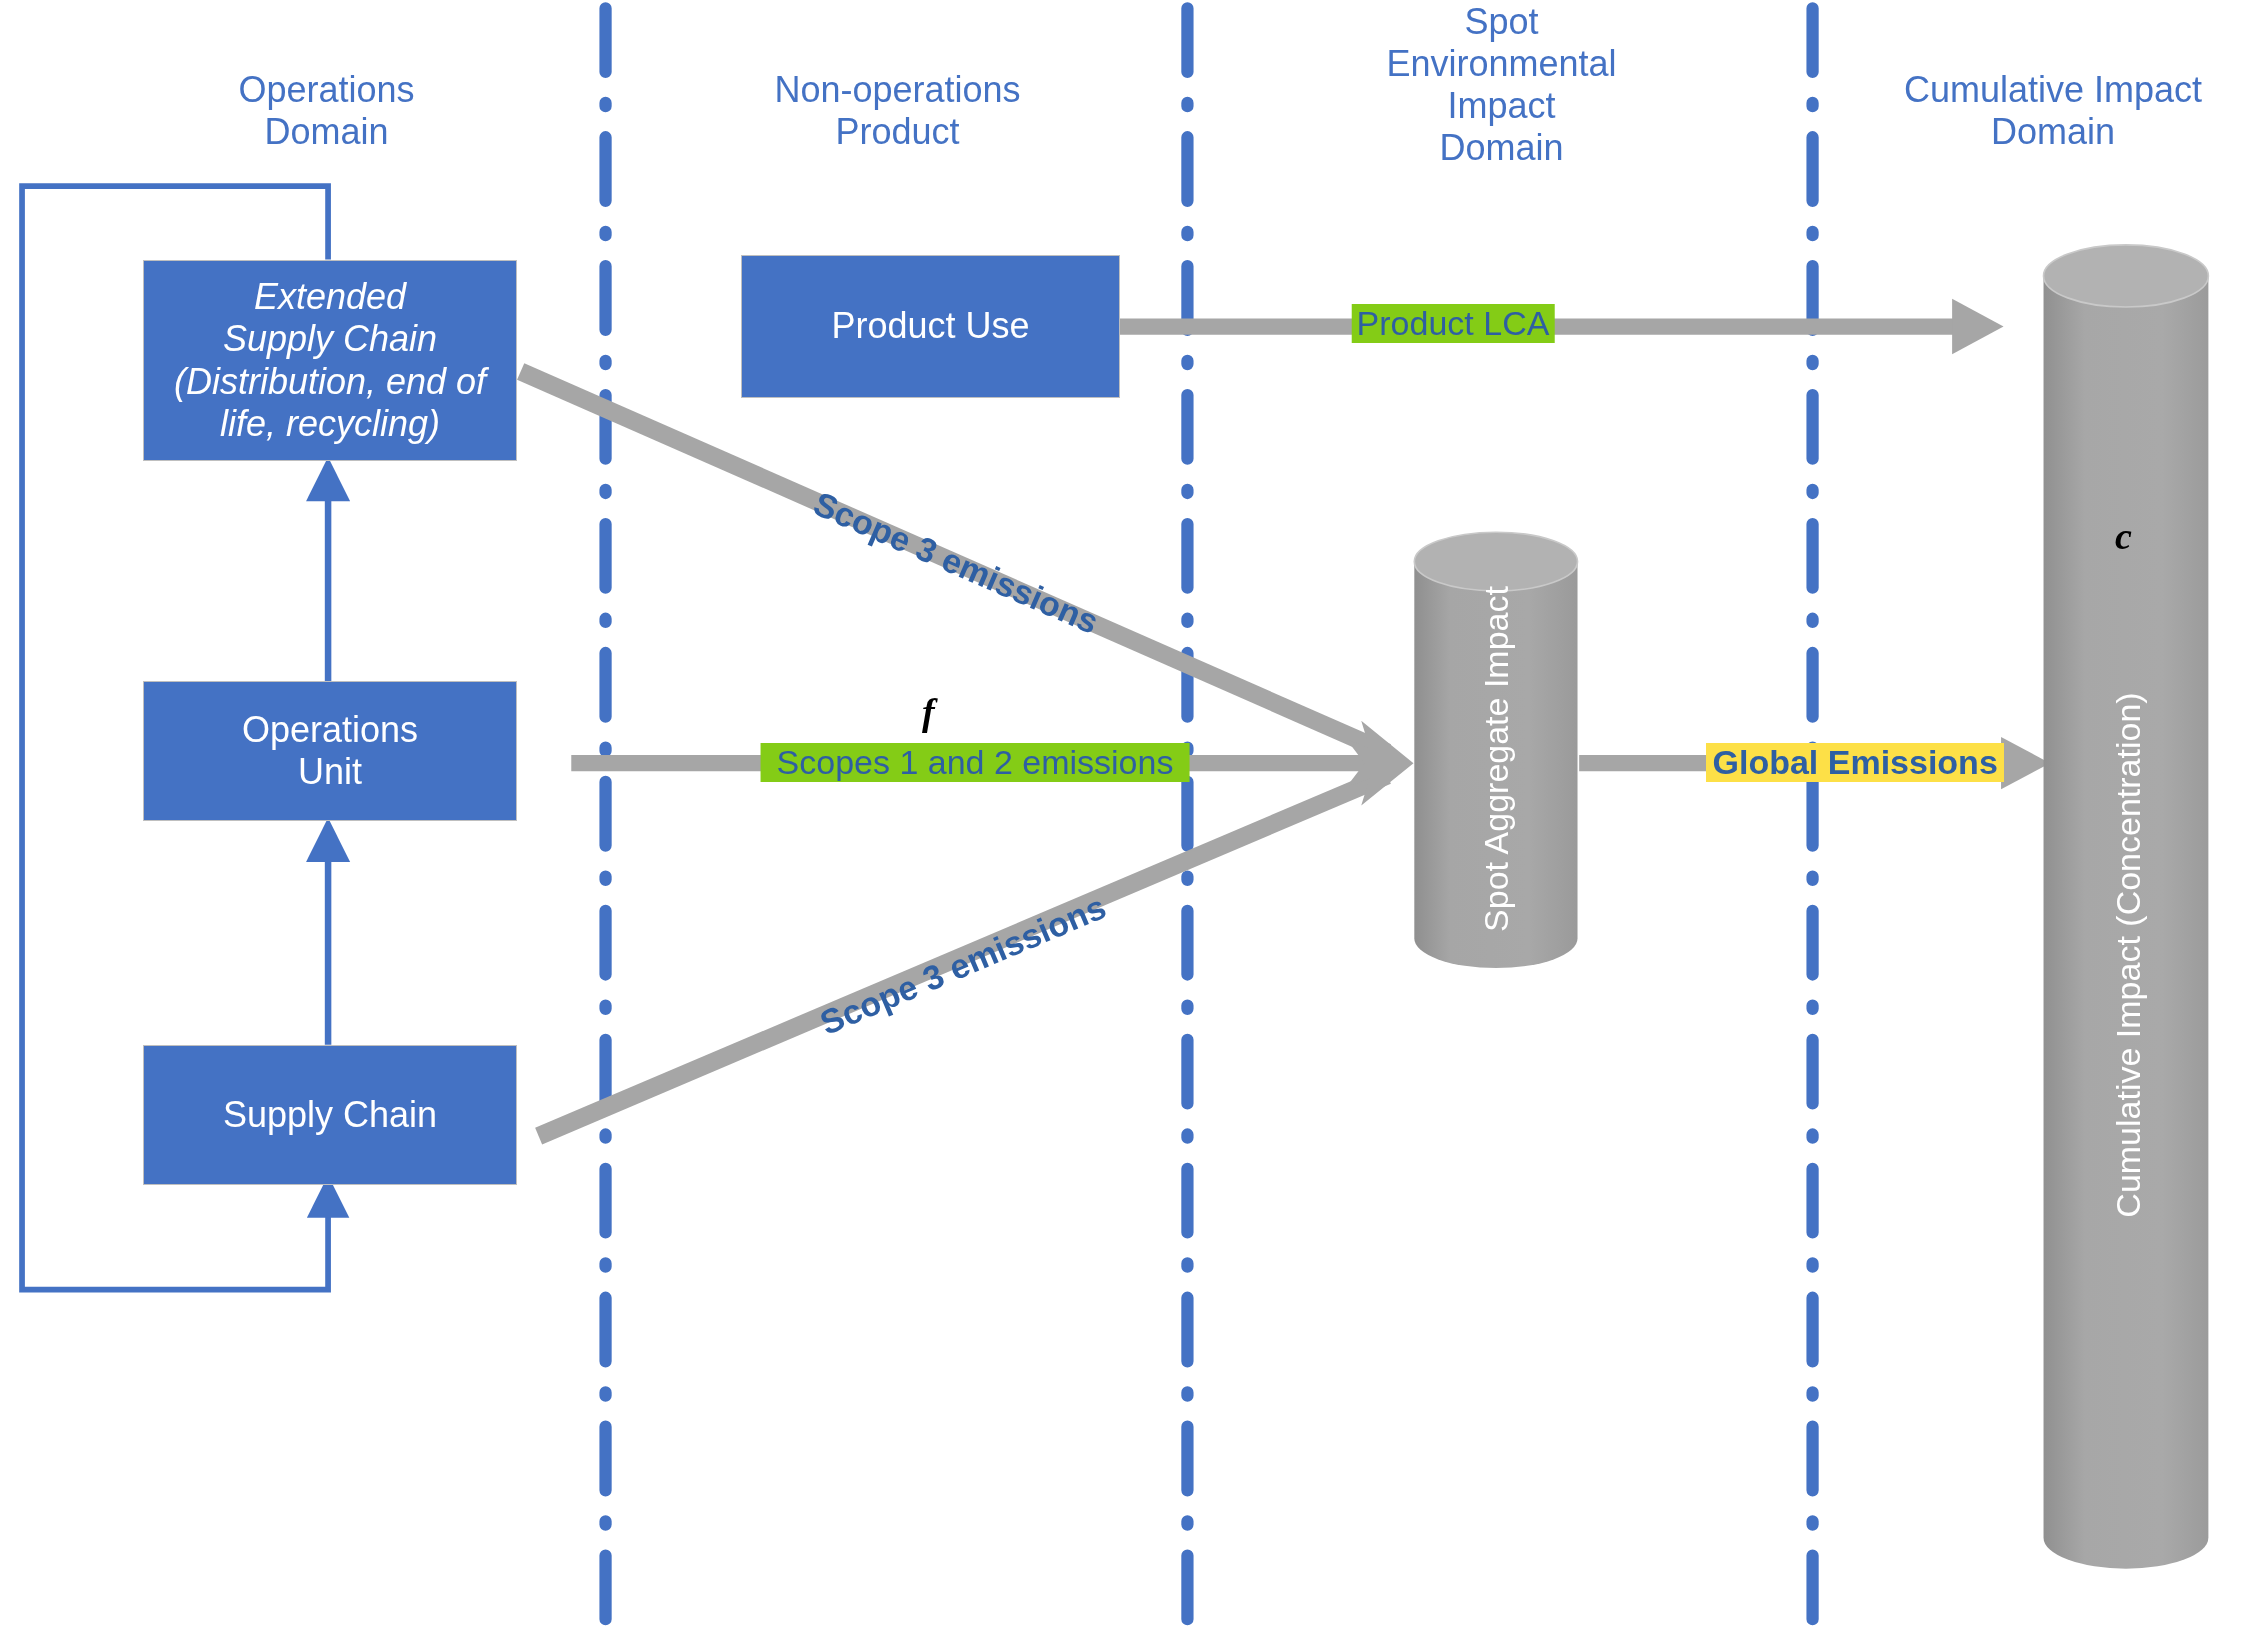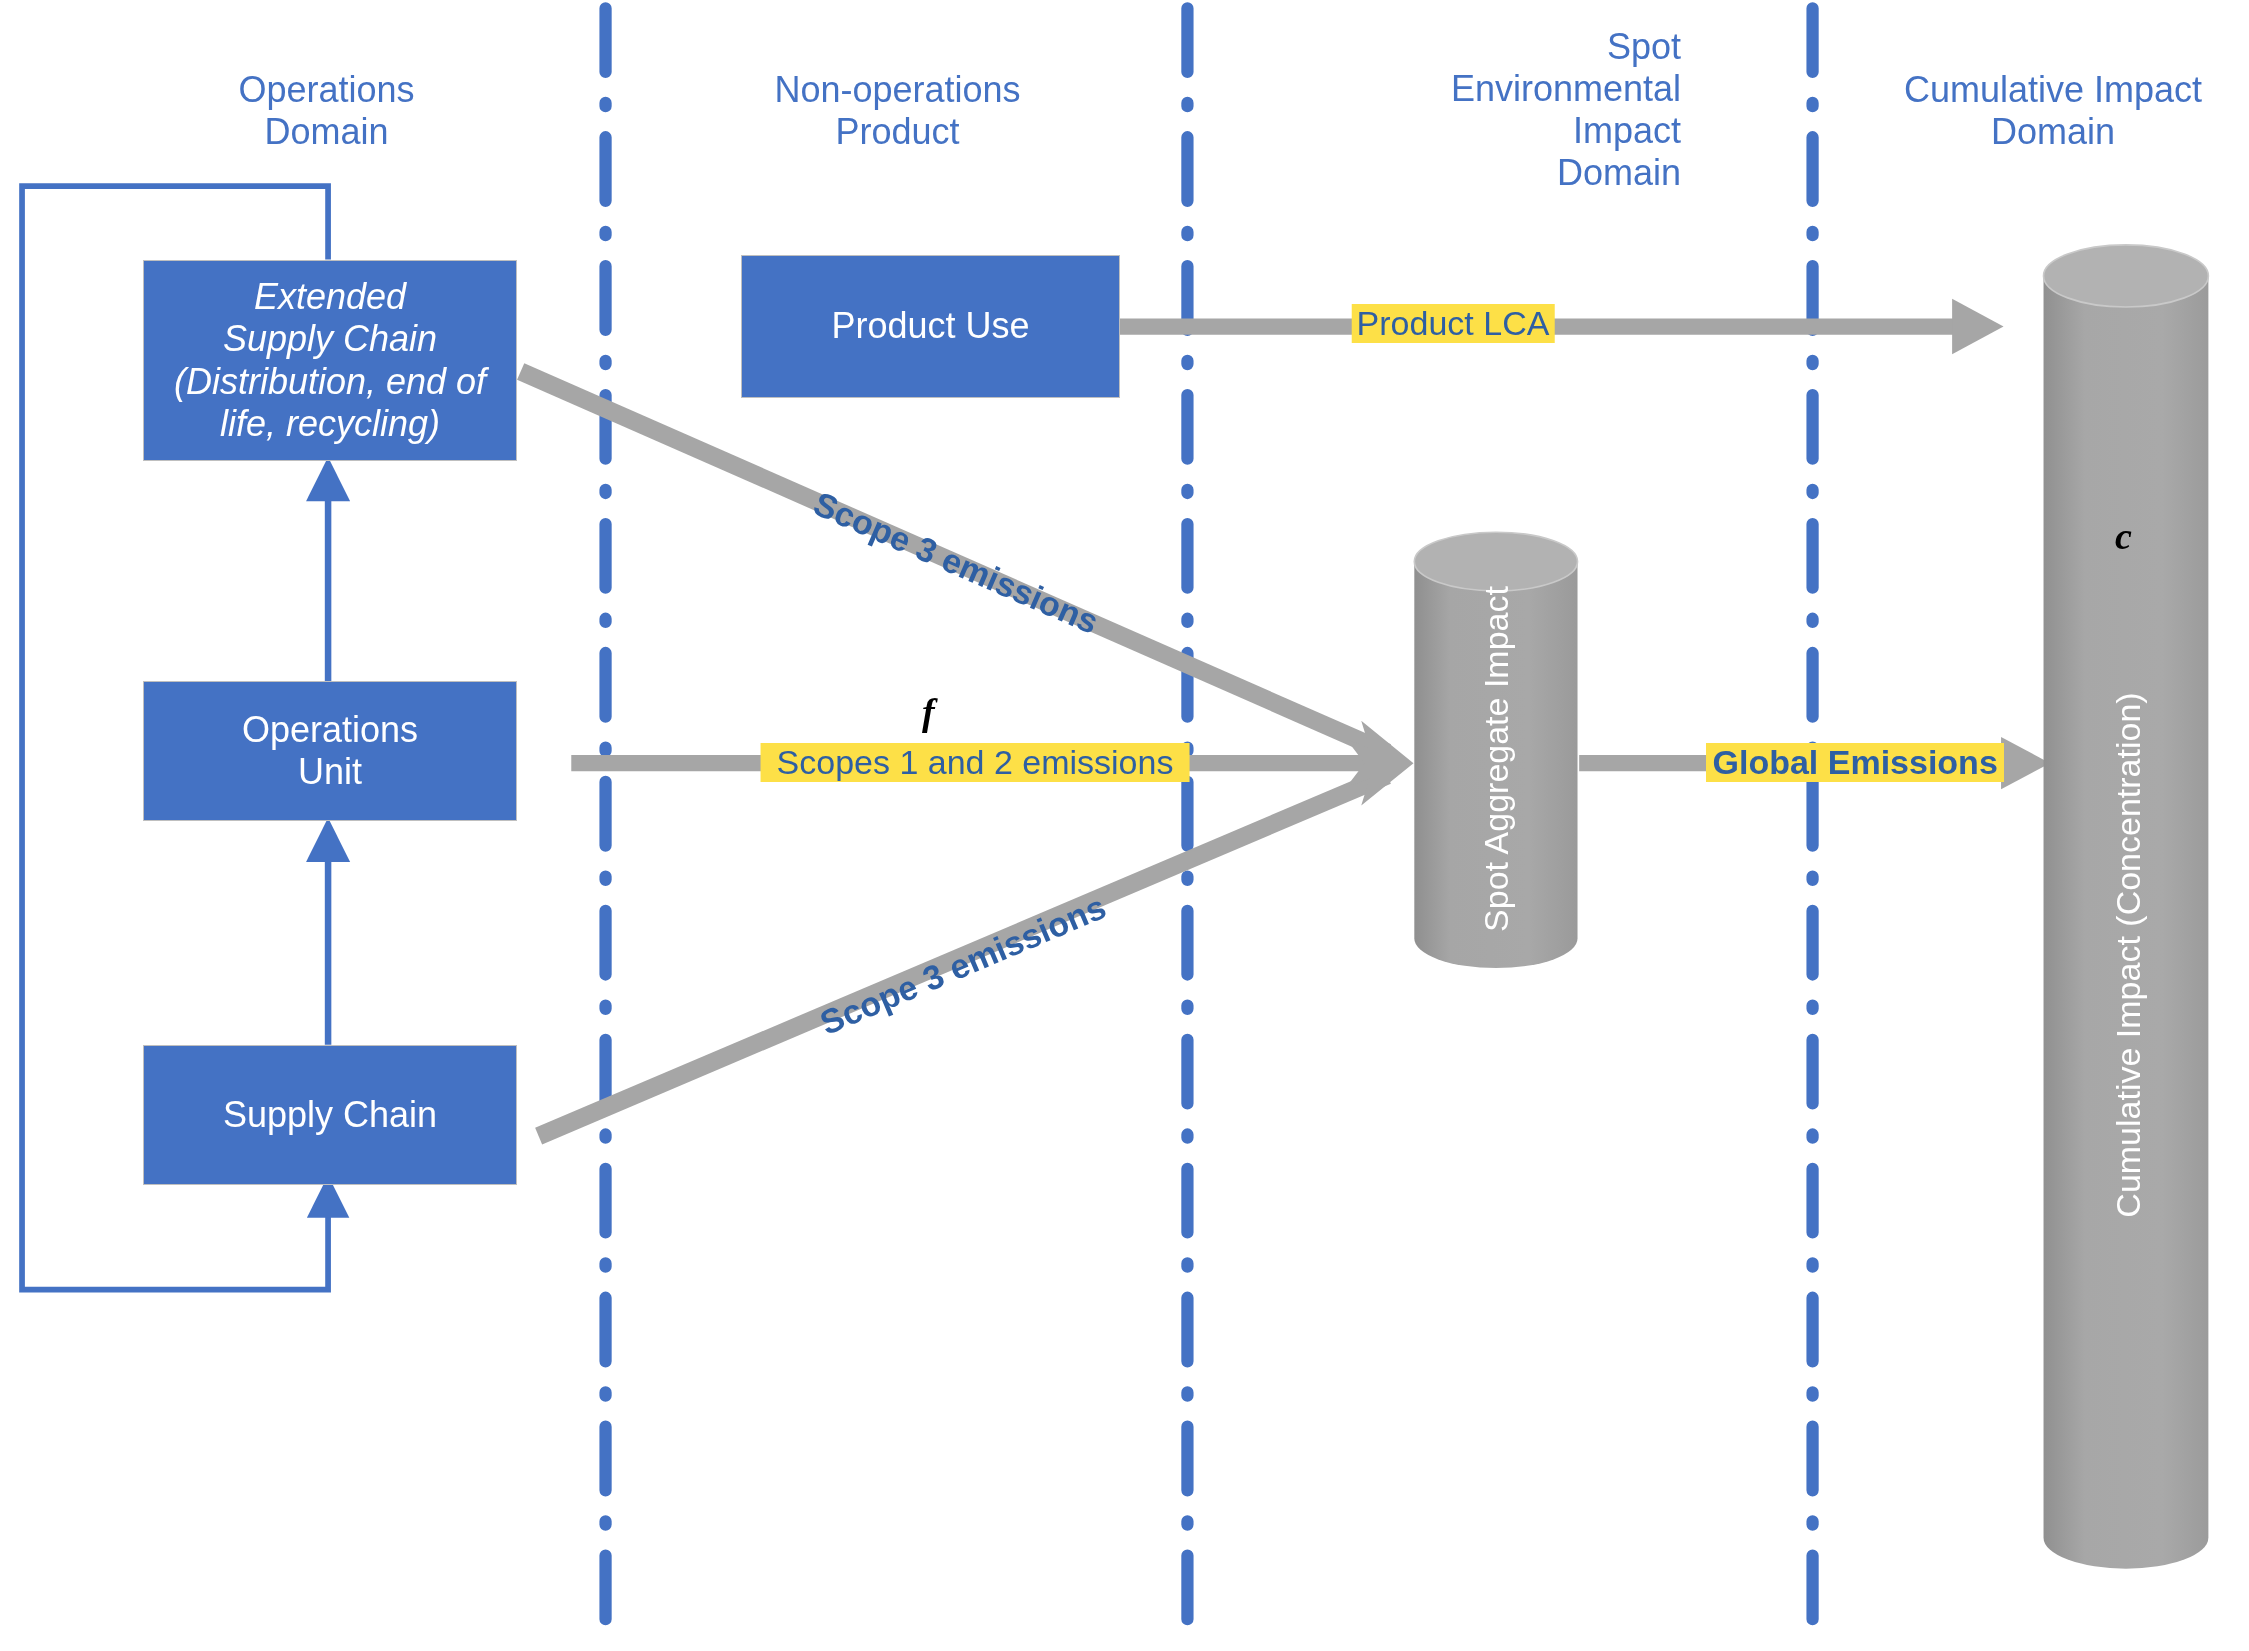--- a/index.html
+++ b/index.html
@@ -59,21 +59,21 @@
     transform-origin: 50% 50%;
     font-family: "Liberation Sans", sans-serif;
   }
 
   
   .flow-label {
     position: absolute;
     color: #2E5FA3;
     font-size: 34px;
     white-space: nowrap;
-    background: #fde047;
+    background: #84cc16;
     font-family: "Liberation Sans", sans-serif;
   }
   .flow-label.bold {
     font-weight: bold;
     background: transparent;
   }
   .sym {
     position: absolute;
     color: #000000;
     font-style: italic;
@@ -171,21 +171,21 @@
       <ellipse cx="2605" cy="338" rx="101" ry="38" fill="#b2b2b2" stroke="#c9c9c9" stroke-width="2"></ellipse>
     </g>
   </svg>
 
   <div class="domain-header" style="left:147px; top:69px; width:359px;">Operations
 Domain</div>
 
   <div class="domain-header" style="left:718px; top:69px; width:359px;">Non-operations
 Product</div>
 
-  <div class="domain-header" style="left:1322px; top:26px; width:359px;text-align:right;">Spot
+  <div class="domain-header" style="left:1322px; top:1px; width:359px;">Spot
 Environmental
 Impact
 Domain</div>
 
   <div class="domain-header" style="left:1861px; top:69px; width:384px;">Cumulative Impact
 Domain</div>
 
   <div class="proc-box" style="left:143px; top:260px; width:374px; height:201px;font-style:italic;">Extended
 Supply Chain
 (Distribution, end of

